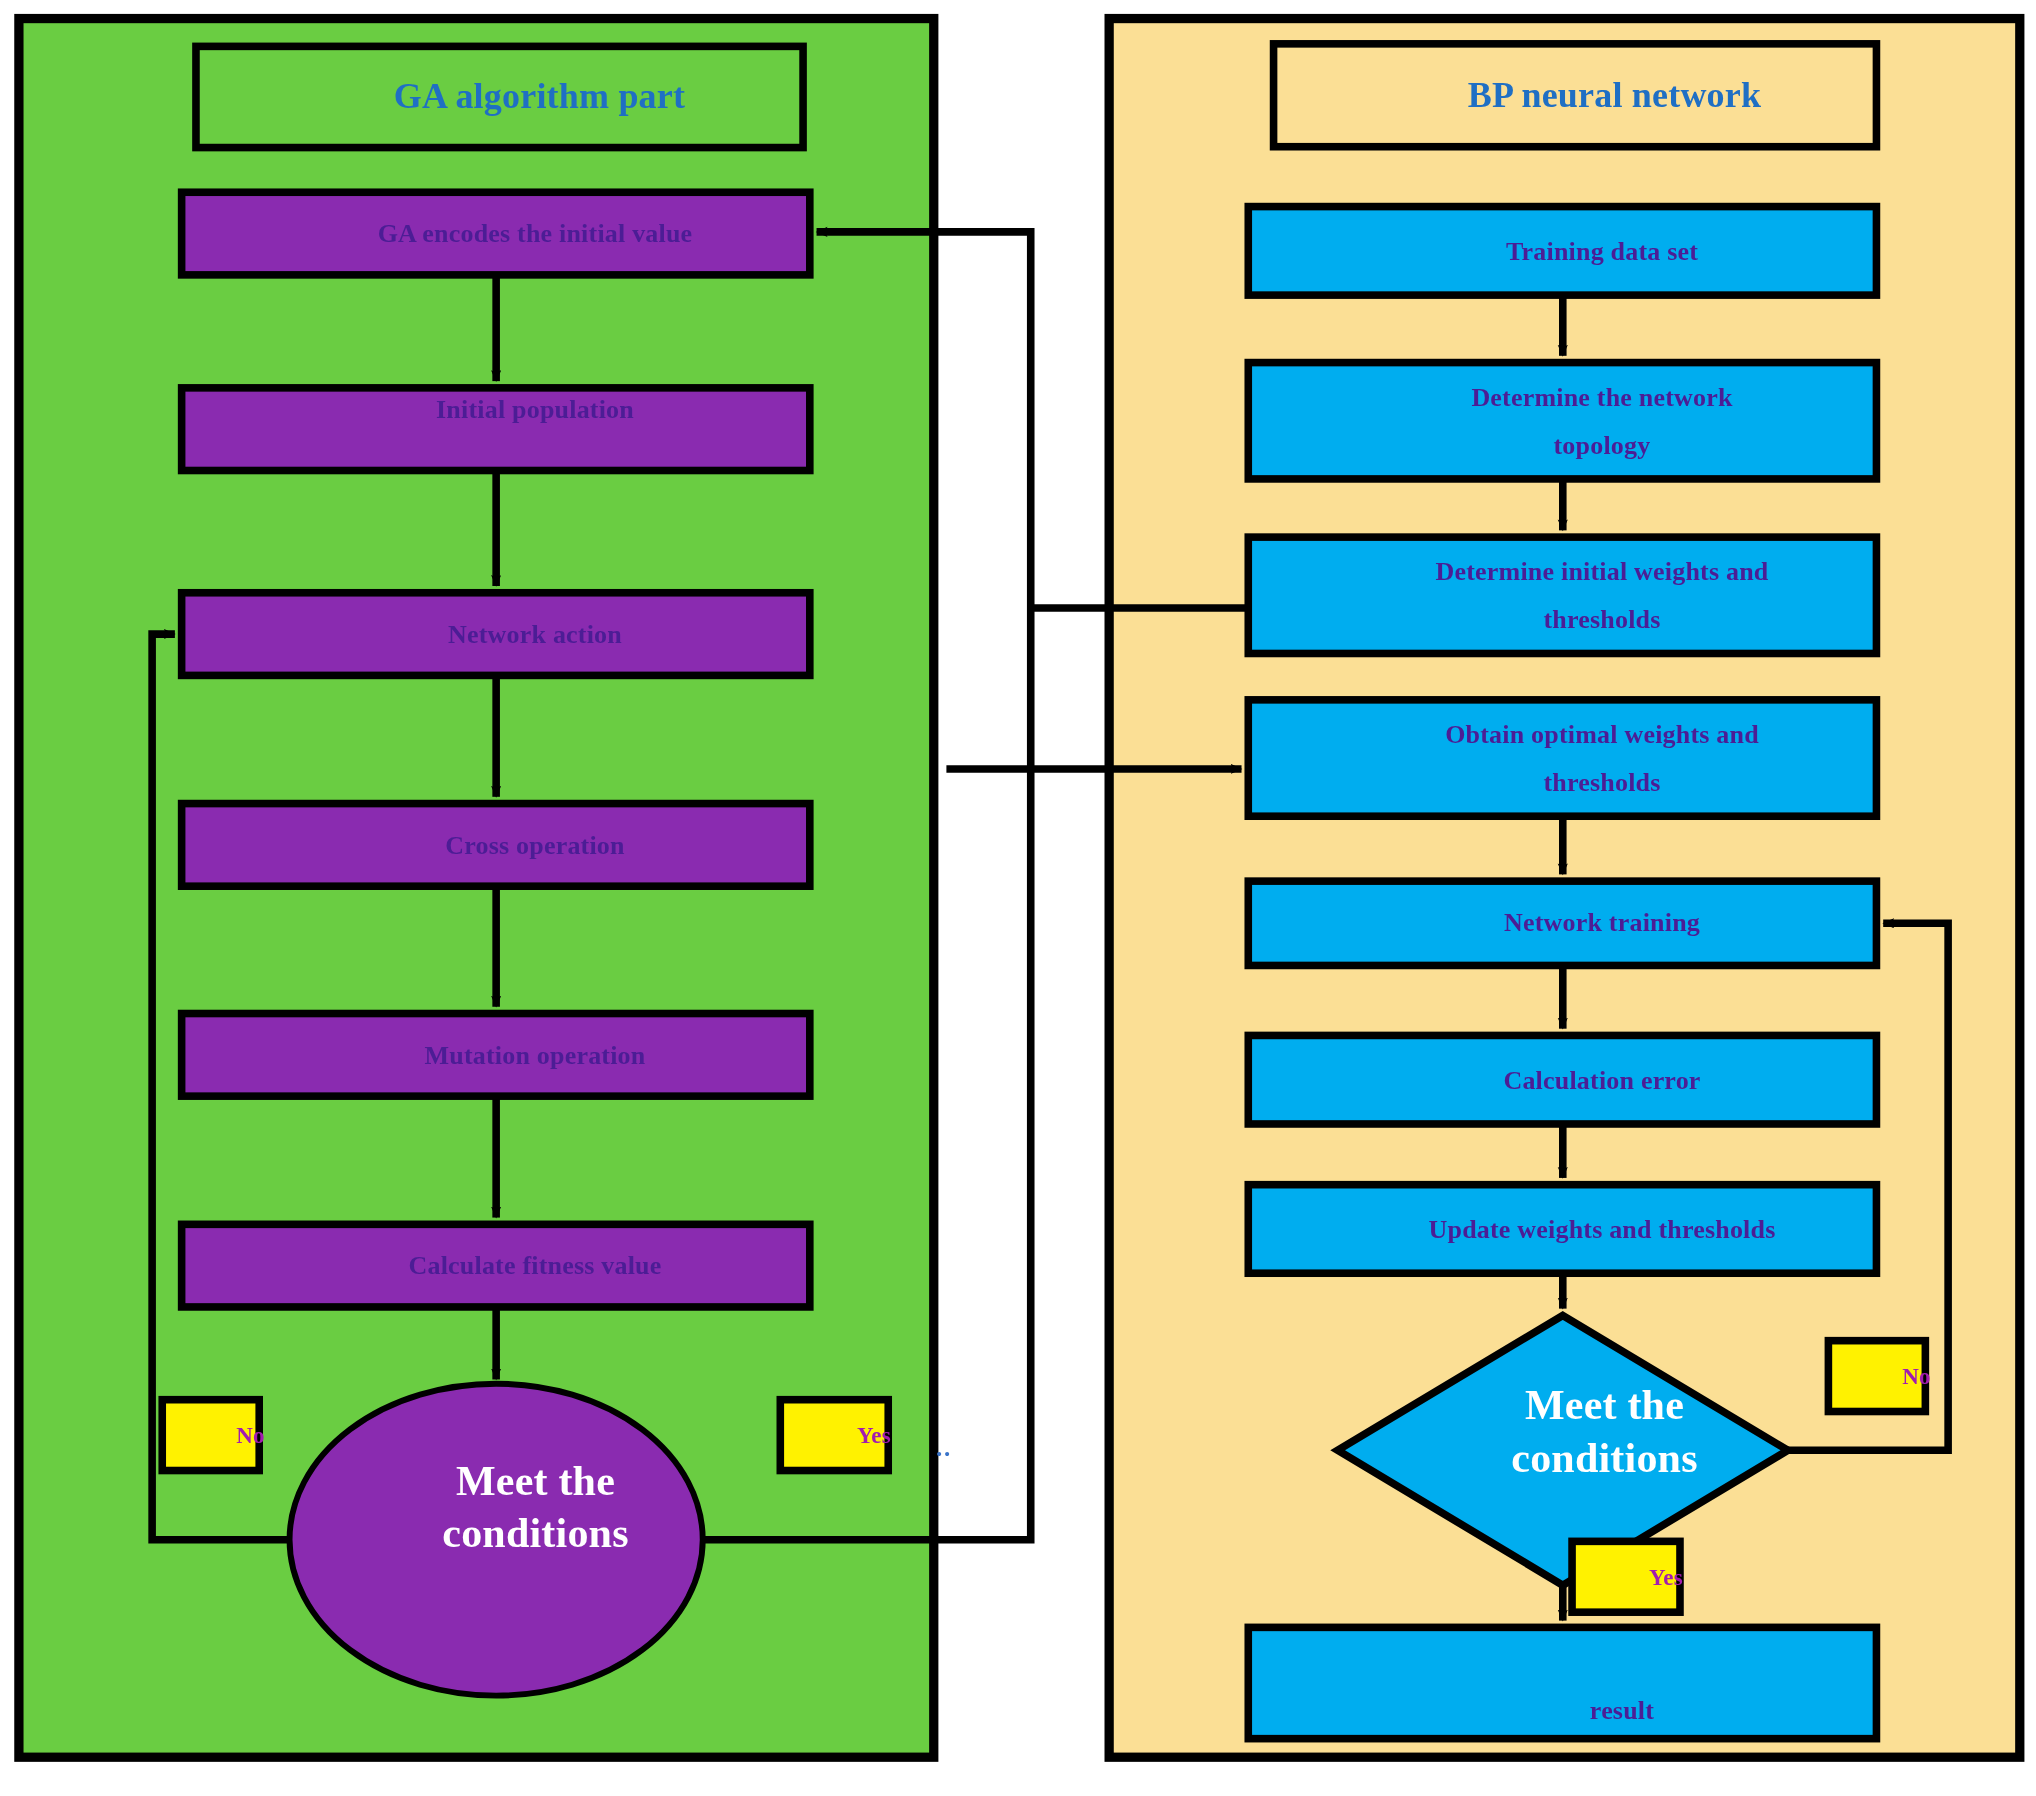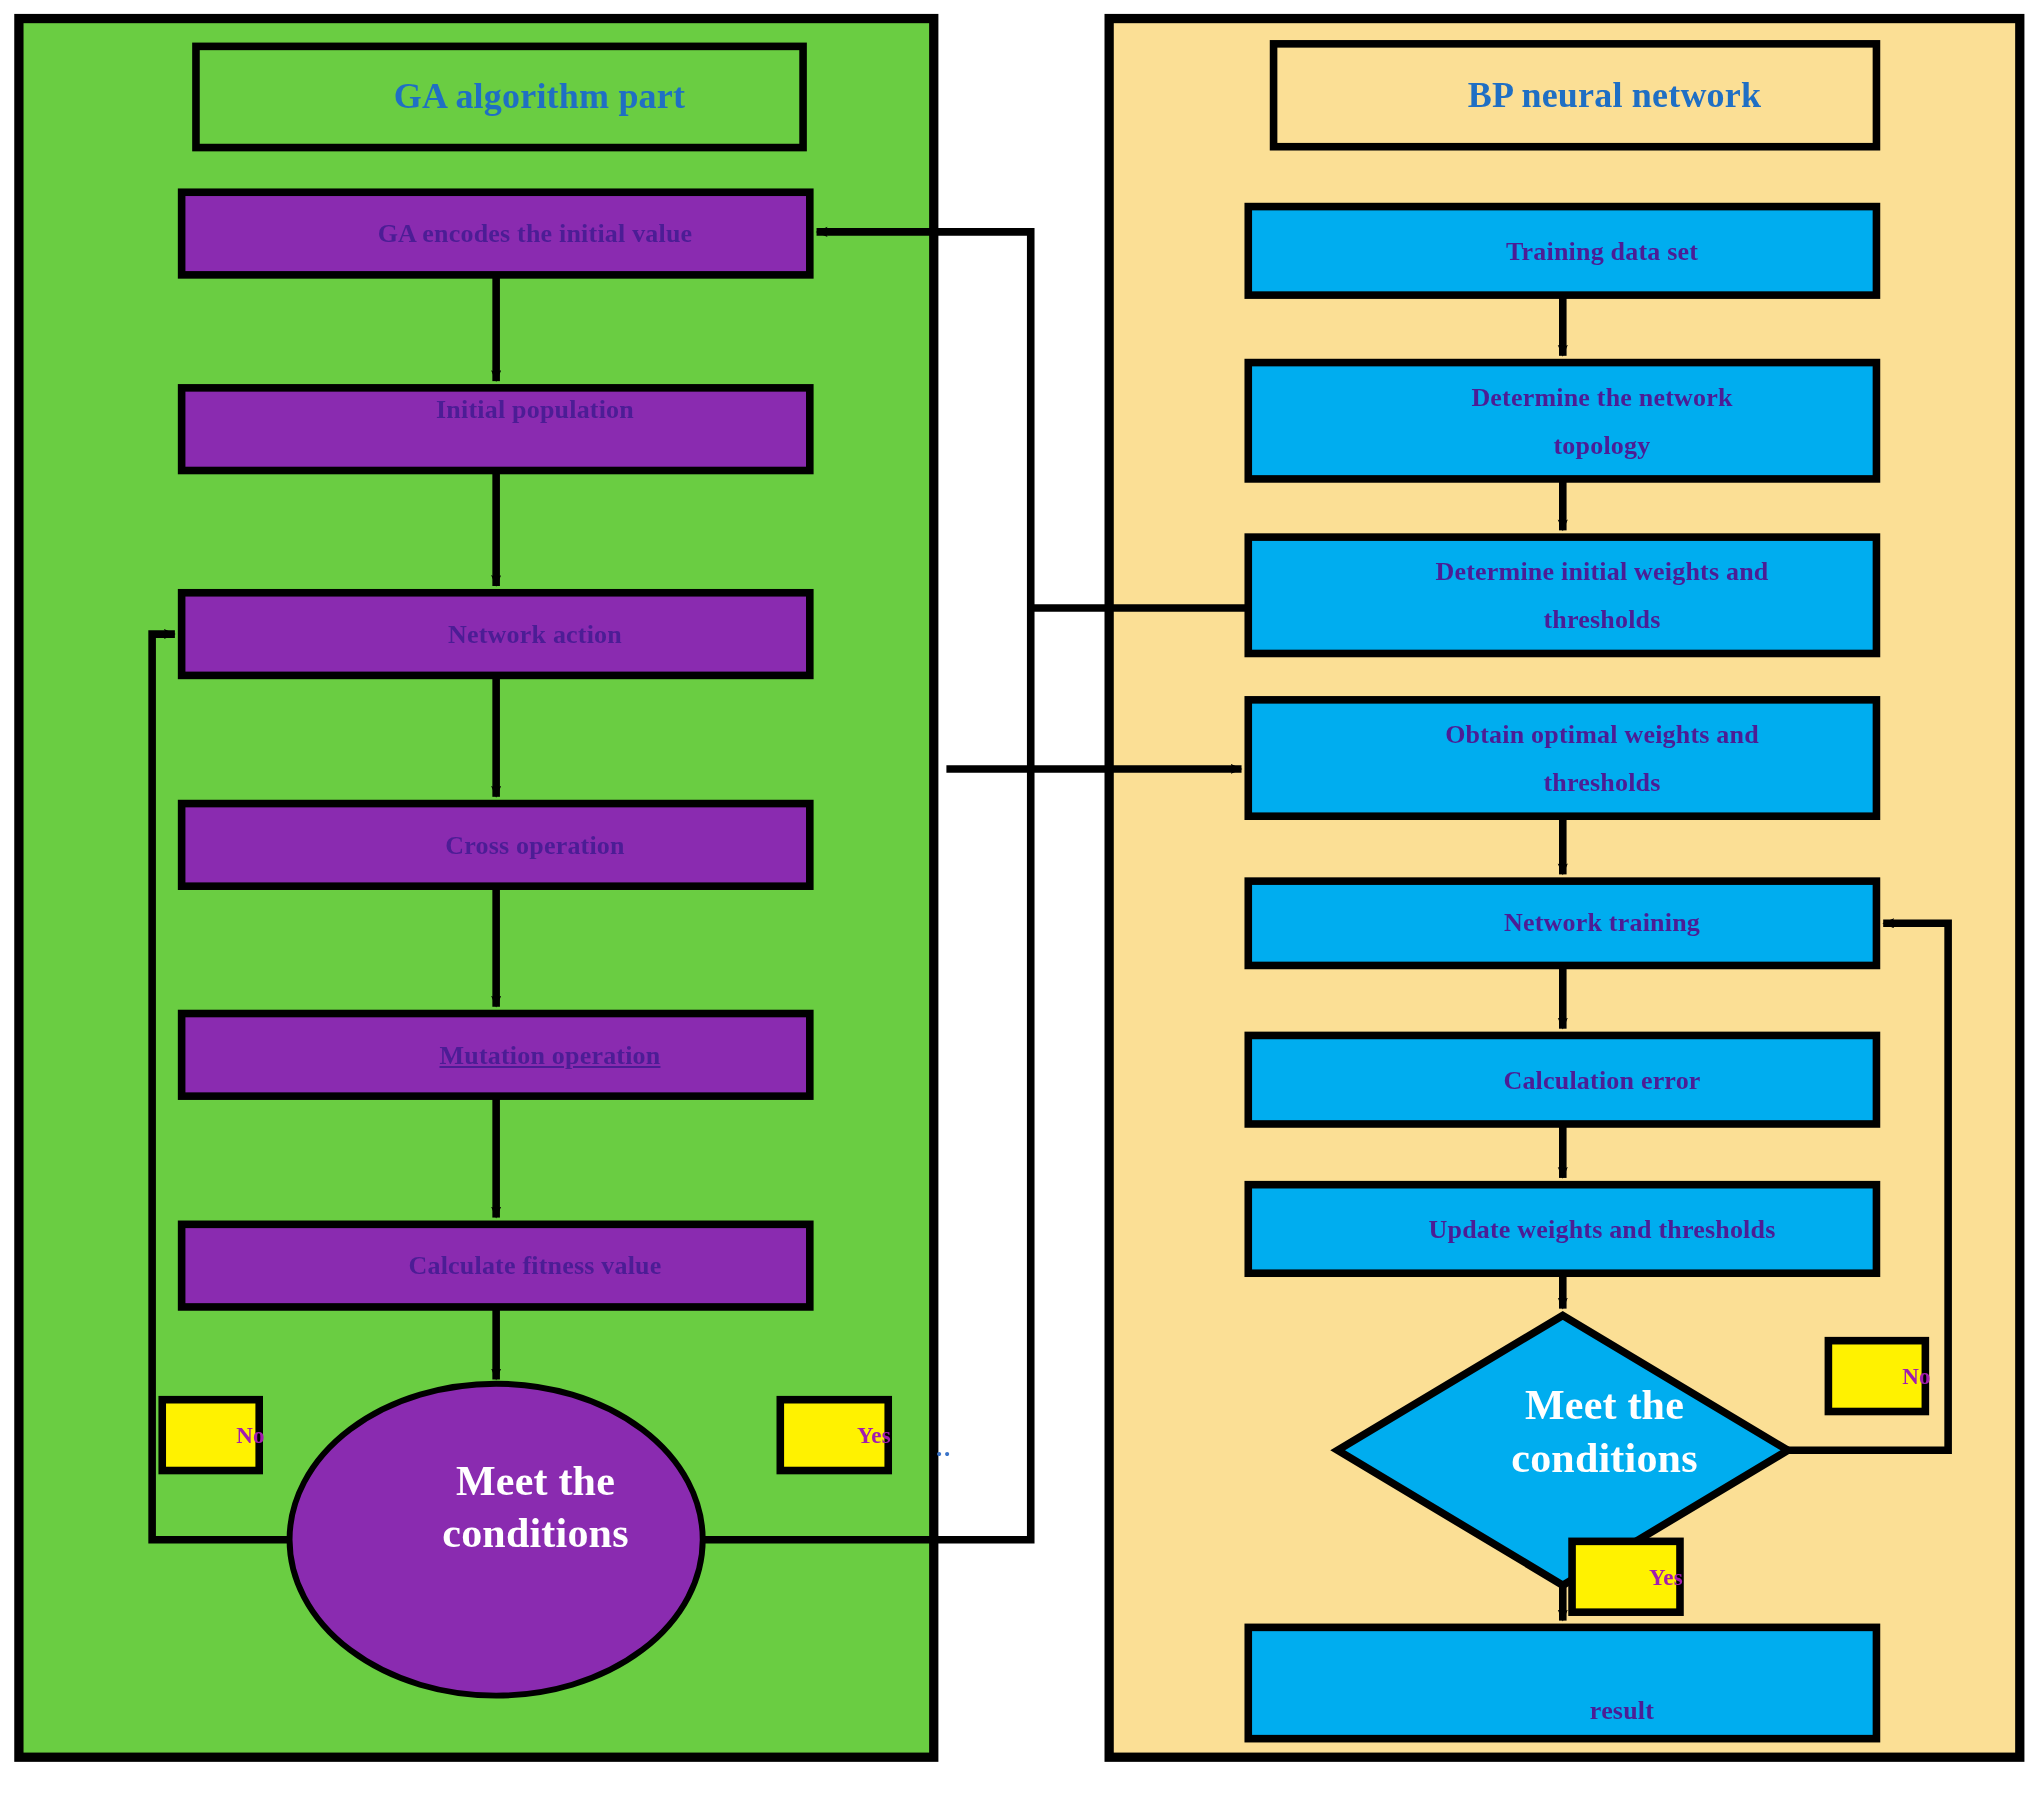--- a/index.html
+++ b/index.html
@@ -78,21 +78,21 @@
     <rect x="925" y="1660" width="128" height="84" fill="#FFF200" stroke="#000" stroke-width="9"></rect>
     <rect x="2168" y="1590" width="115" height="84" fill="#FFF200" stroke="#000" stroke-width="9"></rect>
     <rect x="1864" y="1828" width="128" height="84" fill="#FFF200" stroke="#000" stroke-width="9"></rect>
   </svg>
 
   <div class="nodeText panelTitle" style="left:196px;top:46px;width:607px;height:101px;">GA algorithm part</div>
   <div class="nodeText stepLabel" style="left:181px;top:192px;width:628px;height:83px;">GA encodes the initial value</div>
   <div class="nodeText stepLabel" style="left:181px;top:368px;width:628px;height:83px;">Initial population</div>
   <div class="nodeText stepLabel" style="left:181px;top:593px;width:628px;height:83px;">Network action</div>
   <div class="nodeText stepLabel" style="left:181px;top:804px;width:628px;height:83px;">Cross operation</div>
-  <div class="nodeText stepLabel" style="left:196px;top:1014px;width:628px;height:83px;text-decoration:underline;">Mutation operation</div>
+  <div class="nodeText stepLabel" style="left:181px;top:1014px;width:628px;height:83px;">Mutation operation</div>
   <div class="nodeText stepLabel" style="left:181px;top:1224px;width:628px;height:83px;">Calculate fitness value</div>
 
   <div class="nodeText decLabel" style="left:289px;top:1456px;width:413px;height:51px;">Meet the</div>
   <div class="nodeText decLabel" style="left:289px;top:1508px;width:413px;height:51px;">conditions</div>
 
   <div class="nodeText panelTitle" style="left:1273px;top:44px;width:603px;height:103px;">BP neural network</div>
   <div class="nodeText stepLabel" style="left:1248px;top:374px;width:628px;height:47px;">Determine the network</div>
 
   <div class="nodeText stepLabel" style="left:1248px;top:207px;width:628px;height:89px;">Training data set</div>
   <div class="nodeText stepLabel" style="left:1248px;top:422px;width:628px;height:47px;">topology</div>

